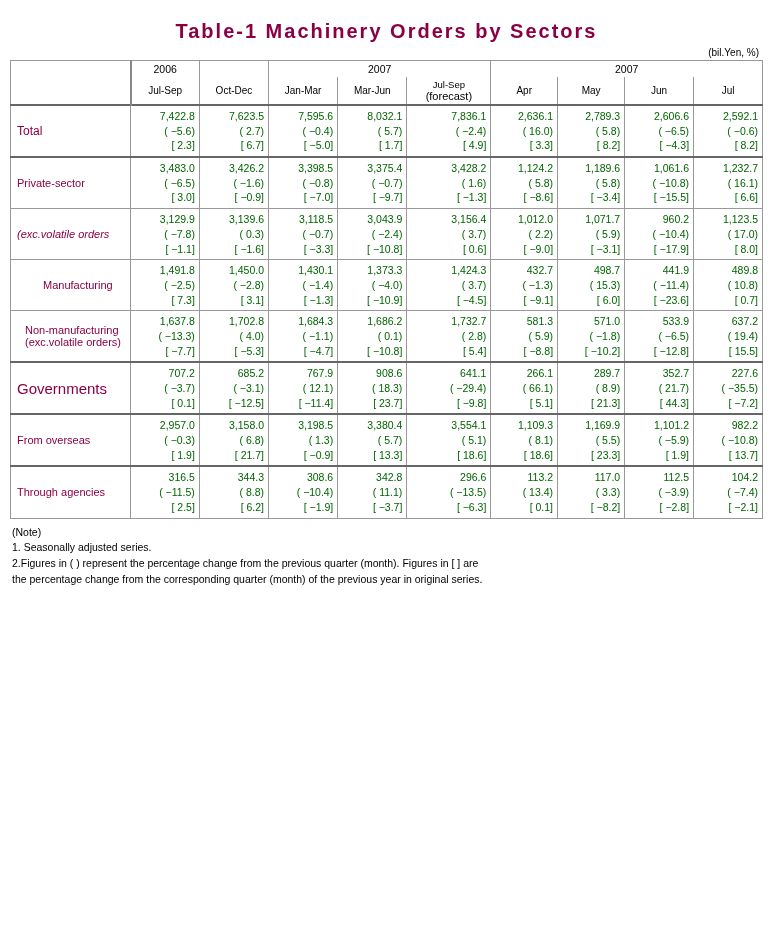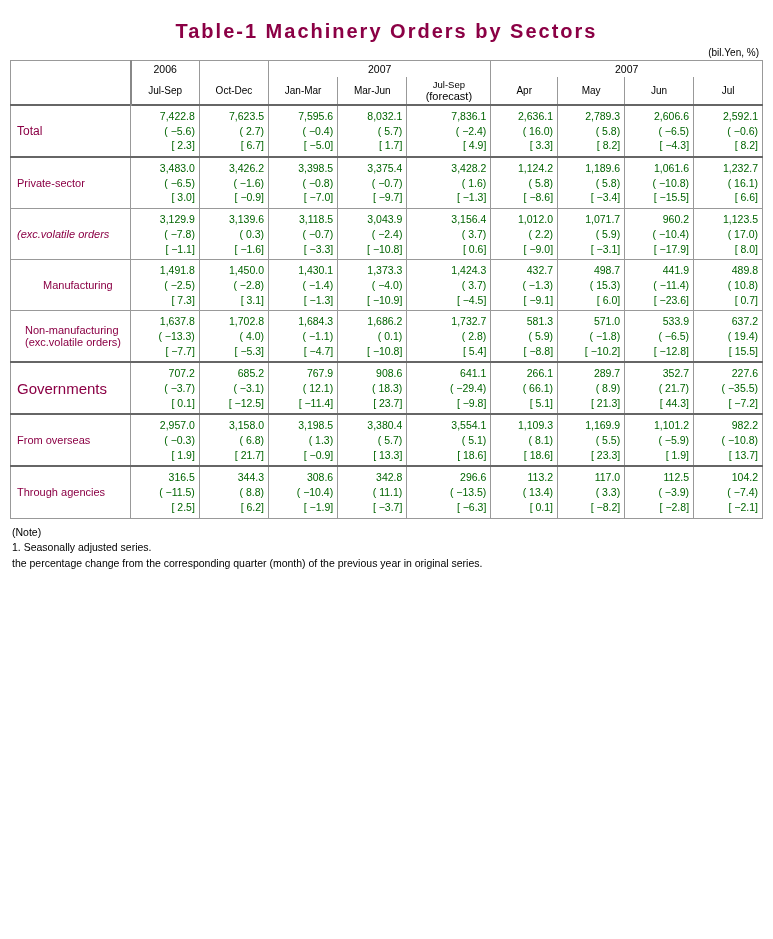--- a/index.html
+++ b/index.html
@@ -203,14 +203,15 @@
         <td class="data-cell" style="border-top: 2px solid rgb(102, 102, 102); color: rgb(0, 100, 0);">117.0<br>( 3.3)<br>[ −8.2]</td>
         <td class="data-cell" style="border-top: 2px solid rgb(102, 102, 102); color: rgb(0, 100, 0);">112.5<br>( −3.9)<br>[ −2.8]</td>
         <td class="data-cell" style="border-top: 2px solid rgb(102, 102, 102); color: rgb(0, 100, 0);">104.2<br>( −7.4)<br>[ −2.1]</td>
       </tr>
     </tbody>
 </table>
 
 <div class="note-section">
   <div>(Note)</div>
   <div>1. Seasonally adjusted series.</div>
+  <div>2.Figures in ( ) represent the percentage change from the previous quarter (month). Figures in [ ] are</div>
   <div>  the percentage change from the corresponding quarter (month) of the previous year in original series.</div>
 </div>
 
 </body></html>

